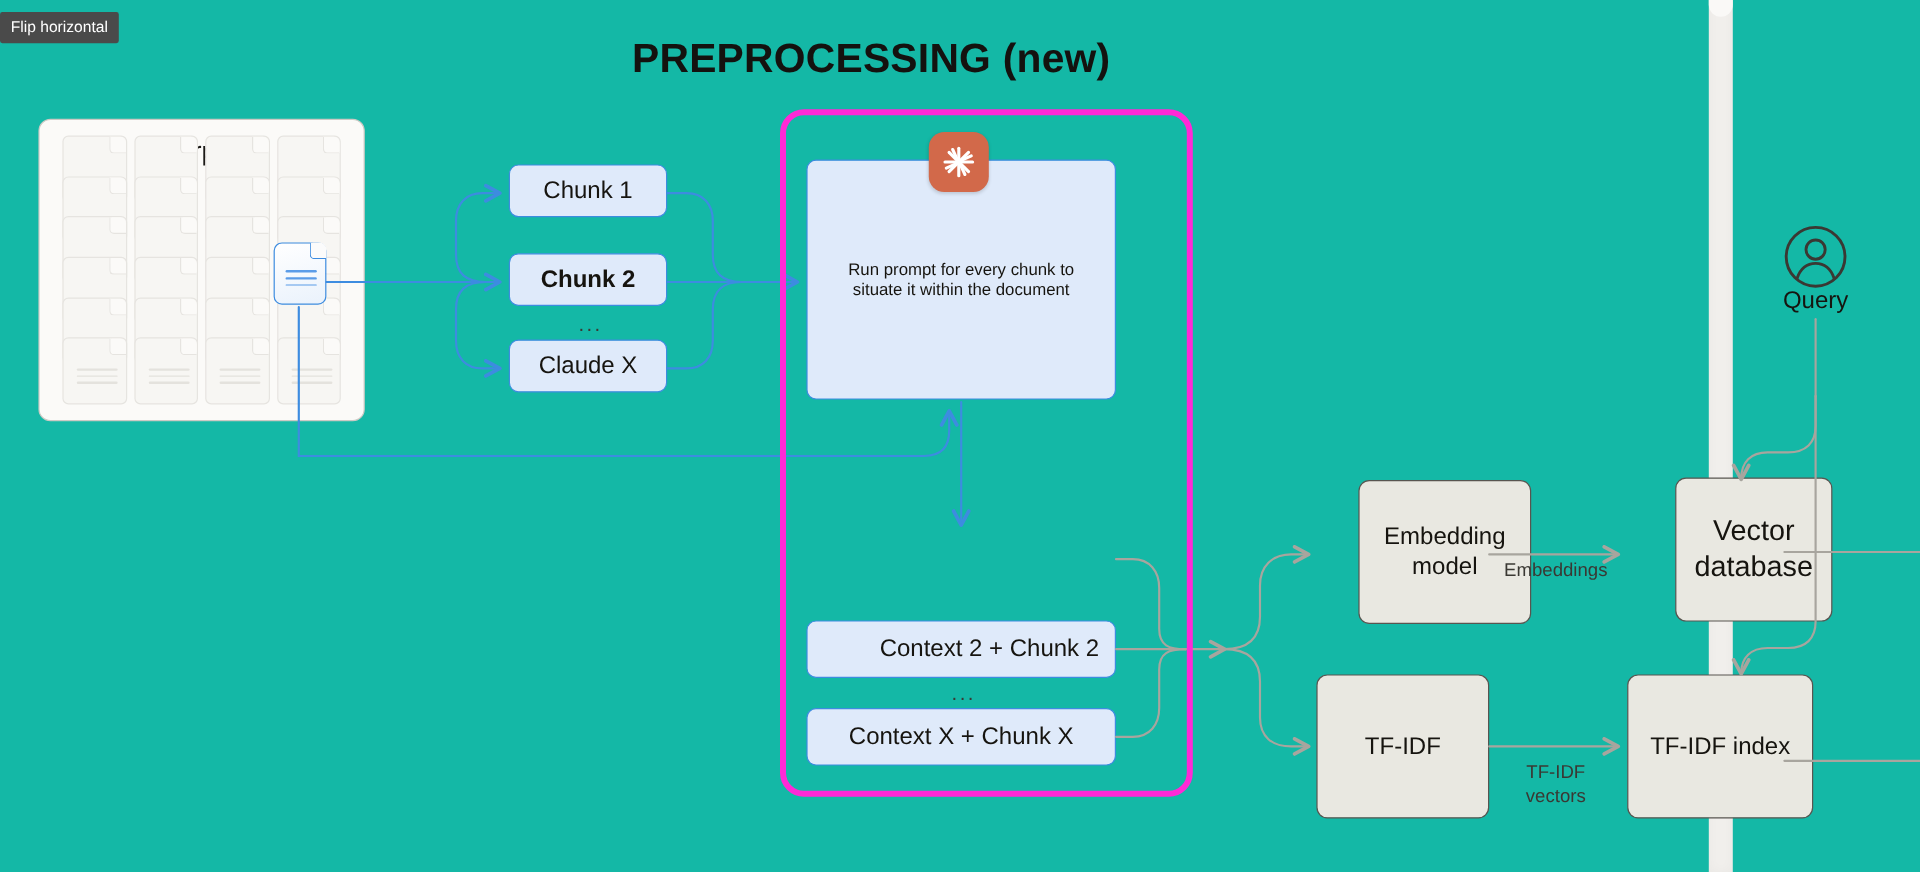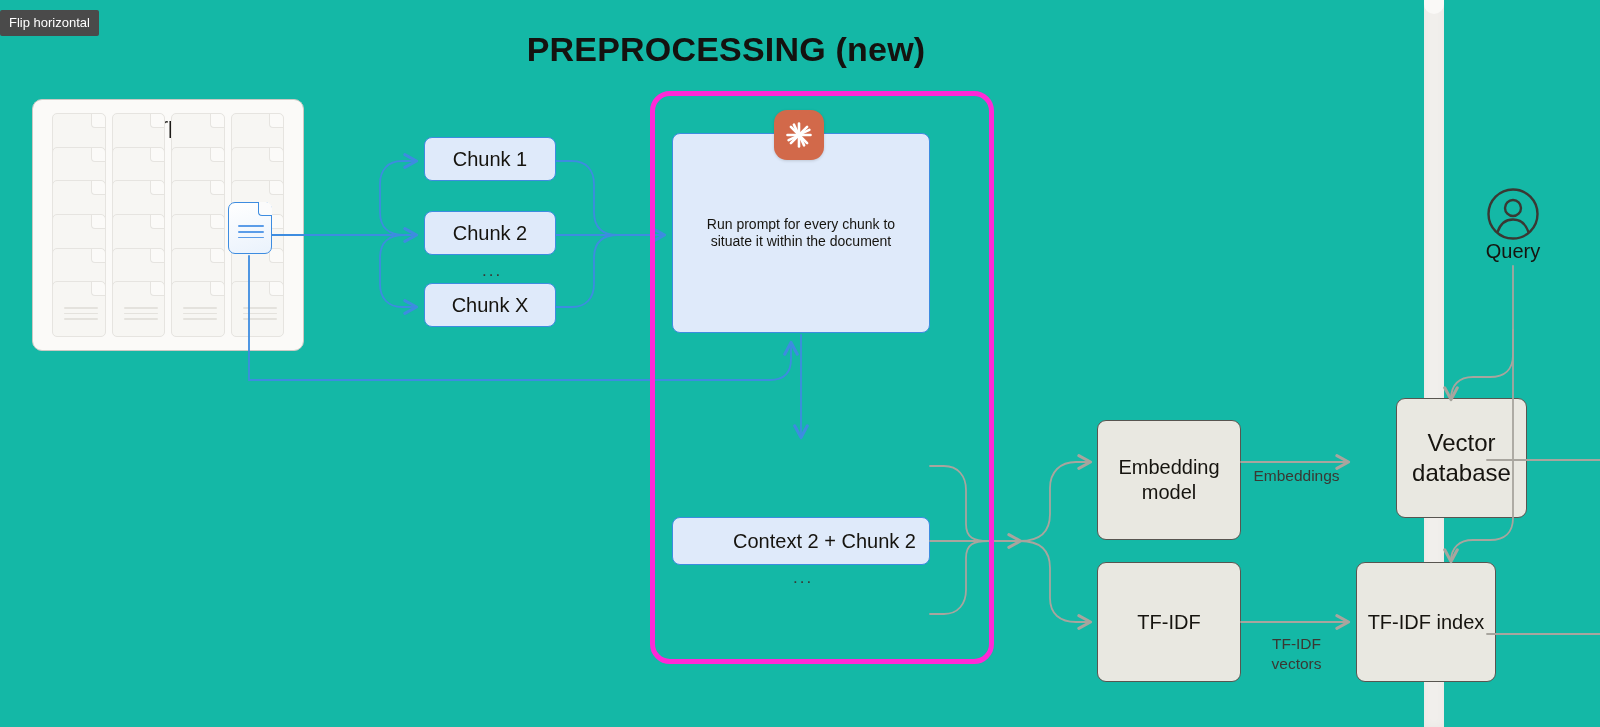--- a/index.html
+++ b/index.html
@@ -313,23 +313,23 @@
   <div class="doc-active">
     <span class="fold"></span>
     <span class="dl">
         <i></i>
         <i></i>
         <i></i>
       </span>
   </div>
 
   <div class="node blue chunk" style="left:424px; top:137px;">Chunk 1</div>
-  <div class="node blue chunk" style="left:424px; top:211px;">Chunk 2</div>
+  <div class="node blue chunk" style="left:424px; top:211px;font-weight:bold;">Chunk 2</div>
   <div class="ellipsis" style="left:482px; top:261px;">...</div>
-  <div class="node blue chunk" style="left:424px; top:283px;">Chunk X</div>
+  <div class="node blue chunk" style="left:424px; top:283px;">Claude X</div>
 
   <div class="pink-box"></div>
 
   <div class="node blue prompt">Run prompt for every chunk to situate it within the document</div>
 
   <div class="logo-badge">
     <svg width="32" height="32" viewBox="0 0 32 32" aria-hidden="true">
       <g stroke="#ffffff" stroke-width="2.6" stroke-linecap="round">
         <line x1="16" y1="4.5" x2="16" y2="14"></line>
         <line x1="16" y1="18" x2="16" y2="27.5"></line>
@@ -343,26 +343,27 @@
         <line x1="17.1" y1="17.6" x2="21.1" y2="26.4"></line>
         <line x1="26.4" y1="10.9" x2="17.6" y2="14.9"></line>
         <line x1="14.4" y1="17.1" x2="5.6" y2="21.1"></line>
       </g>
       <circle cx="16" cy="16" r="2.4" fill="#ffffff"></circle>
     </svg>
   </div>
 
   <div class="node blue ctx" style="left:672px; top:517px;padding-left:47px;">Context 2 + Chunk 2</div>
   <div class="ellipsis" style="left:793px; top:568px;">...</div>
-
-
-  <div class="node beige" style="left:1097px; top:400px; width:144px; height:120px; font-size:20px; padding:0 10px;margin-top:20px;">Embedding model</div>
+  <div class="node blue ctx" style="left:672px; top:590px;">Context X + Chunk X</div>
+
+
+  <div class="node beige" style="left:1132px; top:400px; width:144px; height:120px; font-size:20px; padding:0 10px;">Embedding model</div>
   <div class="node beige" style="left:1356px; top:398px; width:131px; height:120px; font-size:24px; padding:0 10px;margin-left:40px;">Vector database</div>
   <div class="node beige" style="left:1097px; top:562px; width:144px; height:120px; font-size:20px; padding:0 10px;">TF-IDF</div>
-  <div class="node beige" style="left:1356px; top:562px; width:140px; height:120px; font-size:20px; padding:0 10px;">TF-IDF index</div>
+  <div class="node beige" style="left:1356px; top:562px; width:155px; height:120px; font-size:20px; padding:0 10px;">TF-IDF index</div>
 
   <div class="edge-label" style="left:1243px; top:466px; width:107px;">Embeddings</div>
   <div class="edge-label" style="left:1245px; top:634px; width:103px;">TF-IDF vectors</div>
 
   <div class="query-icon">
     <svg width="54" height="54" viewBox="0 0 54 54">
       <circle cx="27" cy="27" r="24.5" fill="none" stroke="#3a3833" stroke-width="2.4"></circle>
       <circle cx="27" cy="21" r="8" fill="none" stroke="#3a3833" stroke-width="2.4"></circle>
       <path d="M11.5,45 C14.5,36.5 20.2,32.5 27,32.5 C33.8,32.5 39.5,36.5 42.5,45" fill="none" stroke="#3a3833" stroke-width="2.4" stroke-linecap="round"></path>
     </svg>

